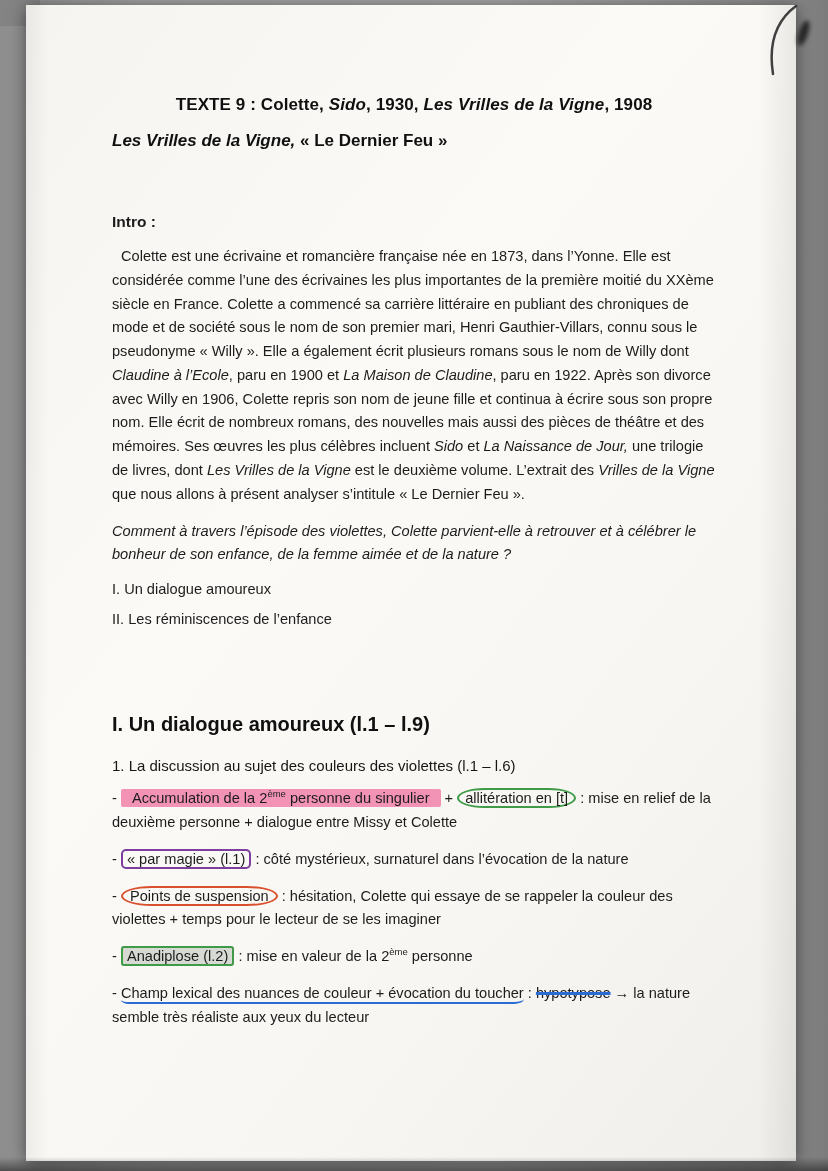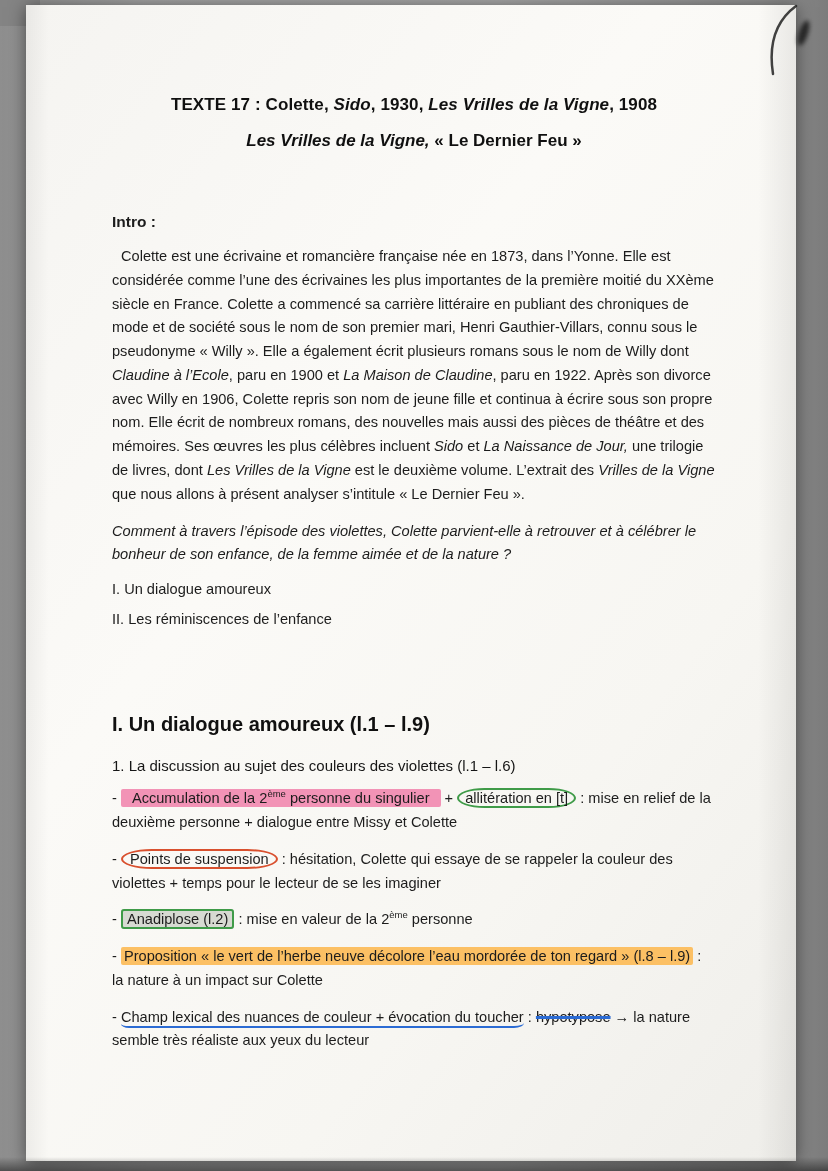--- a/index.html
+++ b/index.html
@@ -24,21 +24,21 @@
     box-shadow:0 2px 16px rgba(0,0,0,.5);
     overflow:hidden;
   }
   .paper::after{
     content:""; position:absolute; inset:0; pointer-events:none;
     background:linear-gradient(90deg,rgba(0,0,0,.05) 0%,rgba(0,0,0,0) 3%,rgba(0,0,0,0) 95%,rgba(0,0,0,.07) 100%);
   }
   .content { position:relative; z-index:2; padding:0 80px 0 86px; color:#1c1c1c; }
 
   .title { padding-top:90px; font-size:17px; font-weight:bold; text-align:center; color:#101010; letter-spacing:.1px; }
-  .subtitle { margin-top:16px; font-size:17px; font-weight:bold; text-align:center; color:#101010; }
+  .subtitle { margin-top:16px; font-size:17px; font-weight:bold; text-align:left; color:#101010; }
   .it { font-style:italic; }
 
   .intro-label { margin-top:62px; font-size:15.5px; font-weight:bold; }
   .para { font-size:14.6px; line-height:1.63; text-align:left; }
   .intro-para { margin-top:14px; text-indent:9px; }
   .question { margin-top:13px;font-style:italic; }
   .outline-item { margin-top:14px; font-size:14.6px; }
 
   .section-heading { margin-top:86px; font-size:20px; font-weight:bold; color:#101010; }
   .subsection-heading { margin-top:21px; font-size:15px; font-weight:normal; color:#161616; }
@@ -79,45 +79,45 @@
     </div>
     <div class="ghost g2" style="top:556px; left:140px; width:565px;">
       <i class="gl" style="width:560px"></i><i class="gl" style="width:300px"></i><i class="gl" style="width:520px"></i><i class="gl" style="width:480px"></i><i class="gl" style="width:210px"></i>
     </div>
     <div class="ghost g3" style="top:758px; left:140px; width:565px; opacity:.3;">
       <i class="gl" style="width:560px"></i><i class="gl" style="width:495px"></i><i class="gl" style="width:380px"></i><i class="gl" style="width:545px"></i><i class="gl" style="width:255px"></i><i class="gl" style="width:520px"></i><i class="gl" style="width:430px"></i><i class="gl" style="width:555px"></i><i class="gl" style="width:300px"></i>
     </div>
 
     <div class="content">
 
-      <h1 class="title"><span>TEXTE 17 : Colette, </span><span class="it">Sido</span><span>, 1930, </span><span class="it">Les Vrilles de la Vigne</span><span>, 1908</span></h1>
+      <h1 class="title"><span>TEXTE 9 : Colette, </span><span class="it">Sido</span><span>, 1930, </span><span class="it">Les Vrilles de la Vigne</span><span>, 1908</span></h1>
 
       <h2 class="subtitle"><span class="it">Les Vrilles de la Vigne,</span><span> « Le Dernier Feu »</span></h2>
 
       <p class="intro-label">Intro :</p>
 
       <p class="para intro-para"><span>Colette est une écrivaine et romancière française née en 1873, dans l’Yonne. Elle est considérée comme l’une des écrivaines les plus importantes de la première moitié du XXème siècle en France. Colette a commencé sa carrière littéraire en publiant des chroniques de mode et de société sous le nom de son premier mari, Henri Gauthier-Villars, connu sous le pseudonyme « Willy ». Elle a également écrit plusieurs romans sous le nom de Willy dont </span><span class="it">Claudine à l’Ecole</span><span>, paru en 1900 et </span><span class="it">La Maison de Claudine</span><span>, paru en 1922. Après son divorce avec Willy en 1906, Colette repris son nom de jeune fille et continua à écrire sous son propre nom. Elle écrit de nombreux romans, des nouvelles mais aussi des pièces de théâtre et des mémoires. Ses œuvres les plus célèbres incluent </span><span class="it">Sido</span><span> et </span><span class="it">La Naissance de Jour,</span><span> une trilogie de livres, dont </span><span class="it">Les Vrilles de la Vigne</span><span> est le deuxième volume. L’extrait des </span><span class="it">Vrilles de la Vigne</span><span> que nous allons à présent analyser s’intitule « Le Dernier Feu ».</span></p>
 
       <p class="para question">Comment à travers l’épisode des violettes, Colette parvient-elle à retrouver et à célébrer le bonheur de son enfance, de la femme aimée et de la nature ?</p>
 
       <p class="outline-item">I. Un dialogue amoureux</p>
       <p class="outline-item">II. Les réminiscences de l’enfance</p>
 
       <h3 class="section-heading">I. Un dialogue amoureux (l.1 – l.9)</h3>
 
       <h4 class="subsection-heading">1. La discussion au sujet des couleurs des violettes (l.1 – l.6)</h4>
 
       <p class="para bullet"><span>- </span><span class="hl-pink"><span>Accumulation de la 2</span><sup>ème</sup><span> personne du singulier</span></span><span> + </span><span class="oval-green">allitération en [t]</span><span> : mise en relief de la deuxième personne + dialogue entre Missy et Colette</span></p>
 
+      <p class="para bullet"><span>- </span><span class="box-purple">« par magie » (l.1)</span><span> : côté mystérieux, surnaturel dans l’évocation de la nature</span></p>
 
       <p class="para bullet"><span>- </span><span class="oval-red">Points de suspension</span><span> : hésitation, Colette qui essaye de se rappeler la couleur des violettes + temps pour le lecteur de se les imaginer</span></p>
 
       <p class="para bullet"><span>- </span><span class="box-green">Anadiplose (l.2)</span><span> : mise en valeur de la 2</span><sup>ème</sup><span> personne</span></p>
 
-      <p class="para bullet"><span>- </span><span class="hl-orange">Proposition « le vert de l’herbe neuve décolore l’eau mordorée de ton regard » (l.8 – l.9)</span><span> : la nature à un impact sur Colette</span></p>
 
       <p class="para bullet"><span>- </span><span class="ul-blue">Champ lexical des nuances de couleur + évocation du toucher</span><span> : </span><span class="strike-blue">hypotypose</span><span> → la nature semble très réaliste aux yeux du lecteur</span></p>
 
     </div>
   </div>
 
   <svg class="corner-curve" width="40" height="72" viewBox="0 0 40 72">
     <path d="M36,2 C17,16 8,38 13,70" stroke="#222222" stroke-width="2.5" fill="none" stroke-linecap="round"></path>
   </svg>
   <div class="edge-smudge"></div>

